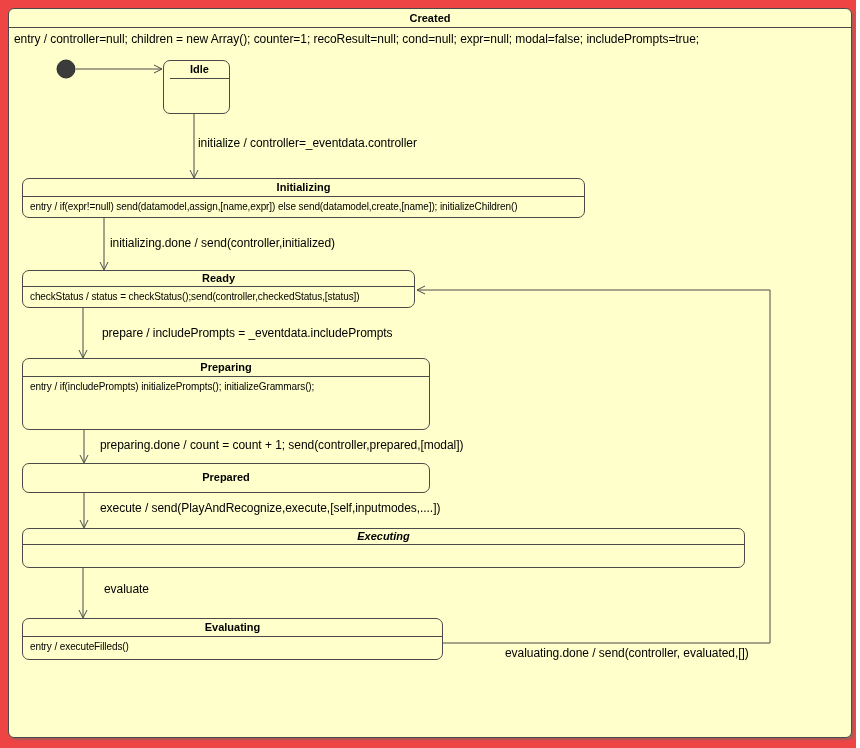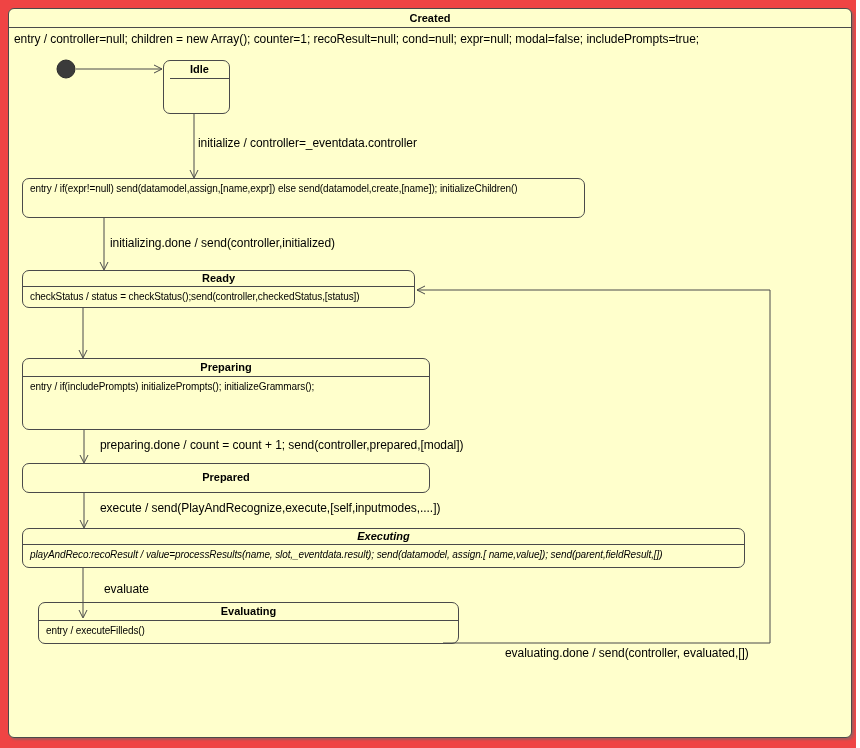--- a/index.html
+++ b/index.html
@@ -27,21 +27,21 @@
   
   #st-idle        {left:163px;top:60px; width:67px; height:54px;padding-left:6px;}
   #st-initializing{left:22px; top:178px;width:563px;height:40px;}
   #st-ready       {left:22px; top:270px;width:393px;height:38px;}
   #st-ready .title{line-height:13px;}
   #st-preparing   {left:22px; top:358px;width:408px;height:72px;}
   #st-prepared    {left:22px; top:463px;width:408px;height:30px;}
   #st-prepared .title{padding-top:6px;}
   #st-executing   {left:22px; top:528px;width:723px;height:40px;font-style:italic;}
   #st-executing .title{line-height:13px;}
-  #st-evaluating  {left:22px; top:602px;width:421px;height:42px;margin-left:16px;}
+  #st-evaluating  {left:22px; top:618px;width:421px;height:42px;}
   
   .tlabel{position:absolute;font-size:12px;white-space:nowrap;letter-spacing:-0.05px;}
   #lbl-initialize       {left:198px;top:136px;}
   #lbl-initializing-done{left:110px;top:236px;}
   #lbl-prepare          {left:102px;top:326px;}
   #lbl-preparing-done   {left:100px;top:438px;}
   #lbl-execute          {left:100px;top:501px;}
   #lbl-evaluate         {left:88px; top:582px;margin-left:16px;}
   #lbl-evaluating-done  {left:505px;top:646px;}
   
@@ -57,49 +57,50 @@
     <div class="title">Created</div>
   </div>
   <div class="tlabel" style="left:14px;top:32px;">entry / controller=null; children = new Array(); counter=1; recoResult=null; cond=null; expr=null; modal=false; includePrompts=true;</div>
 
   <div class="state" id="st-idle">
     <div class="title">Idle</div>
     <div class="body"></div>
   </div>
 
   <div class="state" id="st-initializing">
+    <div class="title">Initializing</div>
     <div class="body">entry /  if(expr!=null) send(datamodel,assign,[name,expr]) else send(datamodel,create,[name]); initializeChildren()</div>
   </div>
 
   <div class="state" id="st-ready">
     <div class="title">Ready</div>
     <div class="body">checkStatus / status = checkStatus();send(controller,checkedStatus,[status])</div>
   </div>
 
   <div class="state no-sep" id="st-prepared">
     <div class="title">Prepared</div>
   </div>
 
   <div class="state" id="st-preparing">
     <div class="title">Preparing</div>
     <div class="body">entry / if(includePrompts) initializePrompts(); initializeGrammars();</div>
   </div>
 
   <div class="state" id="st-executing">
     <div class="title">Executing</div>
-    <div class="body">playAndReco:recoResult / value=processResults(name, slot,_eventdata.result); send(datamodel, assign.[ name,value]); send(parent,fieldResult,[])</div>
   </div>
 
   <div class="state" id="st-evaluating">
     <div class="title">Evaluating</div>
     <div class="body">entry / executeFilleds()</div>
   </div>
 
   <div class="tlabel" id="lbl-initialize">initialize / controller=_eventdata.controller</div>
   <div class="tlabel" id="lbl-initializing-done">initializing.done / send(controller,initialized)</div>
+  <div class="tlabel" id="lbl-prepare">prepare / includePrompts = _eventdata.includePrompts</div>
   <div class="tlabel" id="lbl-preparing-done">preparing.done / count = count + 1; send(controller,prepared,[modal])</div>
   <div class="tlabel" id="lbl-execute">execute / send(PlayAndRecognize,execute,[self,inputmodes,....])</div>
   <div class="tlabel" id="lbl-evaluate">evaluate</div>
   <div class="tlabel" id="lbl-evaluating-done">evaluating.done / send(controller, evaluated,[])</div>
 
   <svg id="wires" viewBox="0 0 860 748" xmlns="http://www.w3.org/2000/svg">
 
     <circle cx="66" cy="69" r="9" fill="#3B3B3B" stroke="#2b2b2b"></circle>
     <g>
       <line x1="76" y1="69" x2="162" y2="69"></line>

